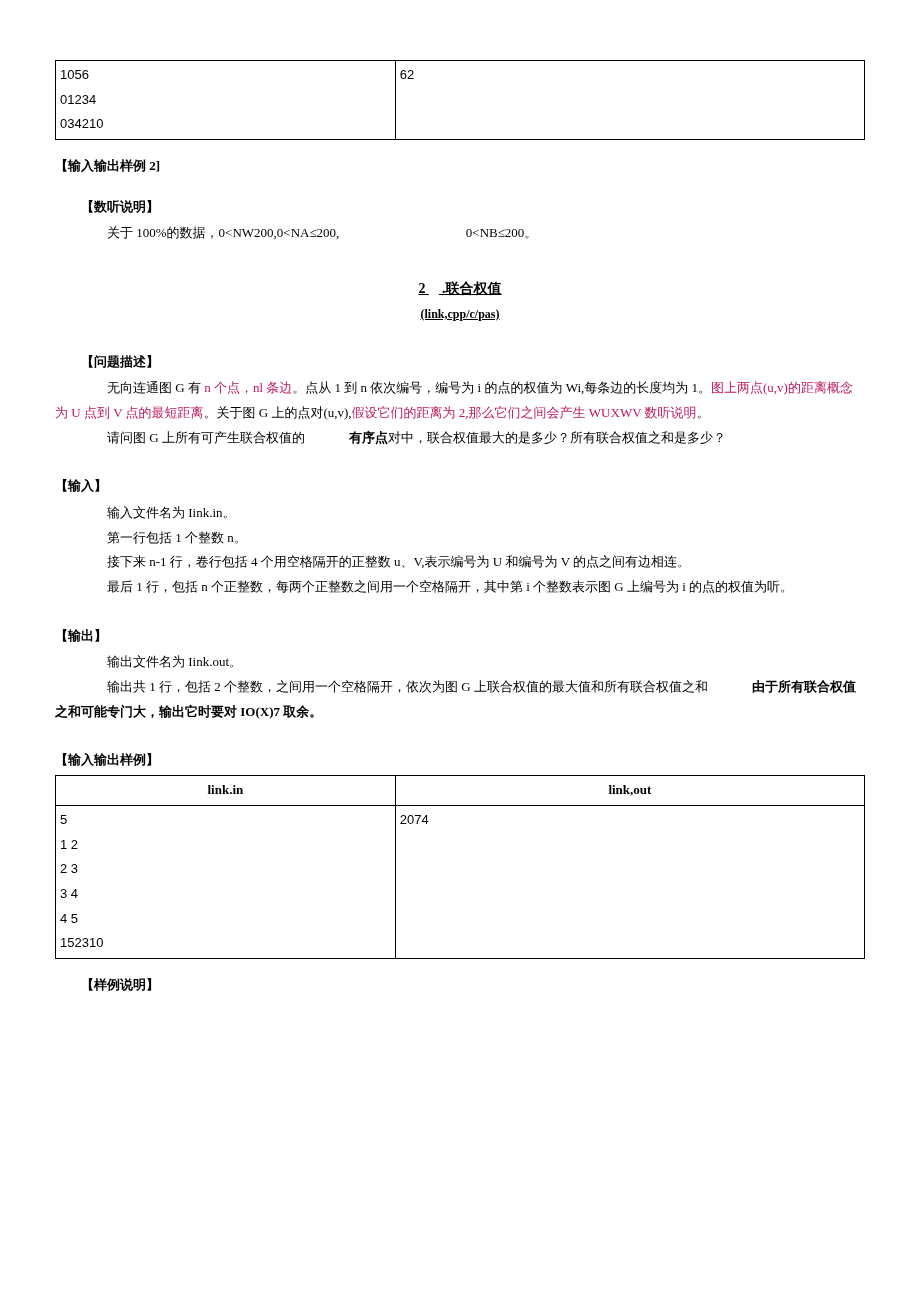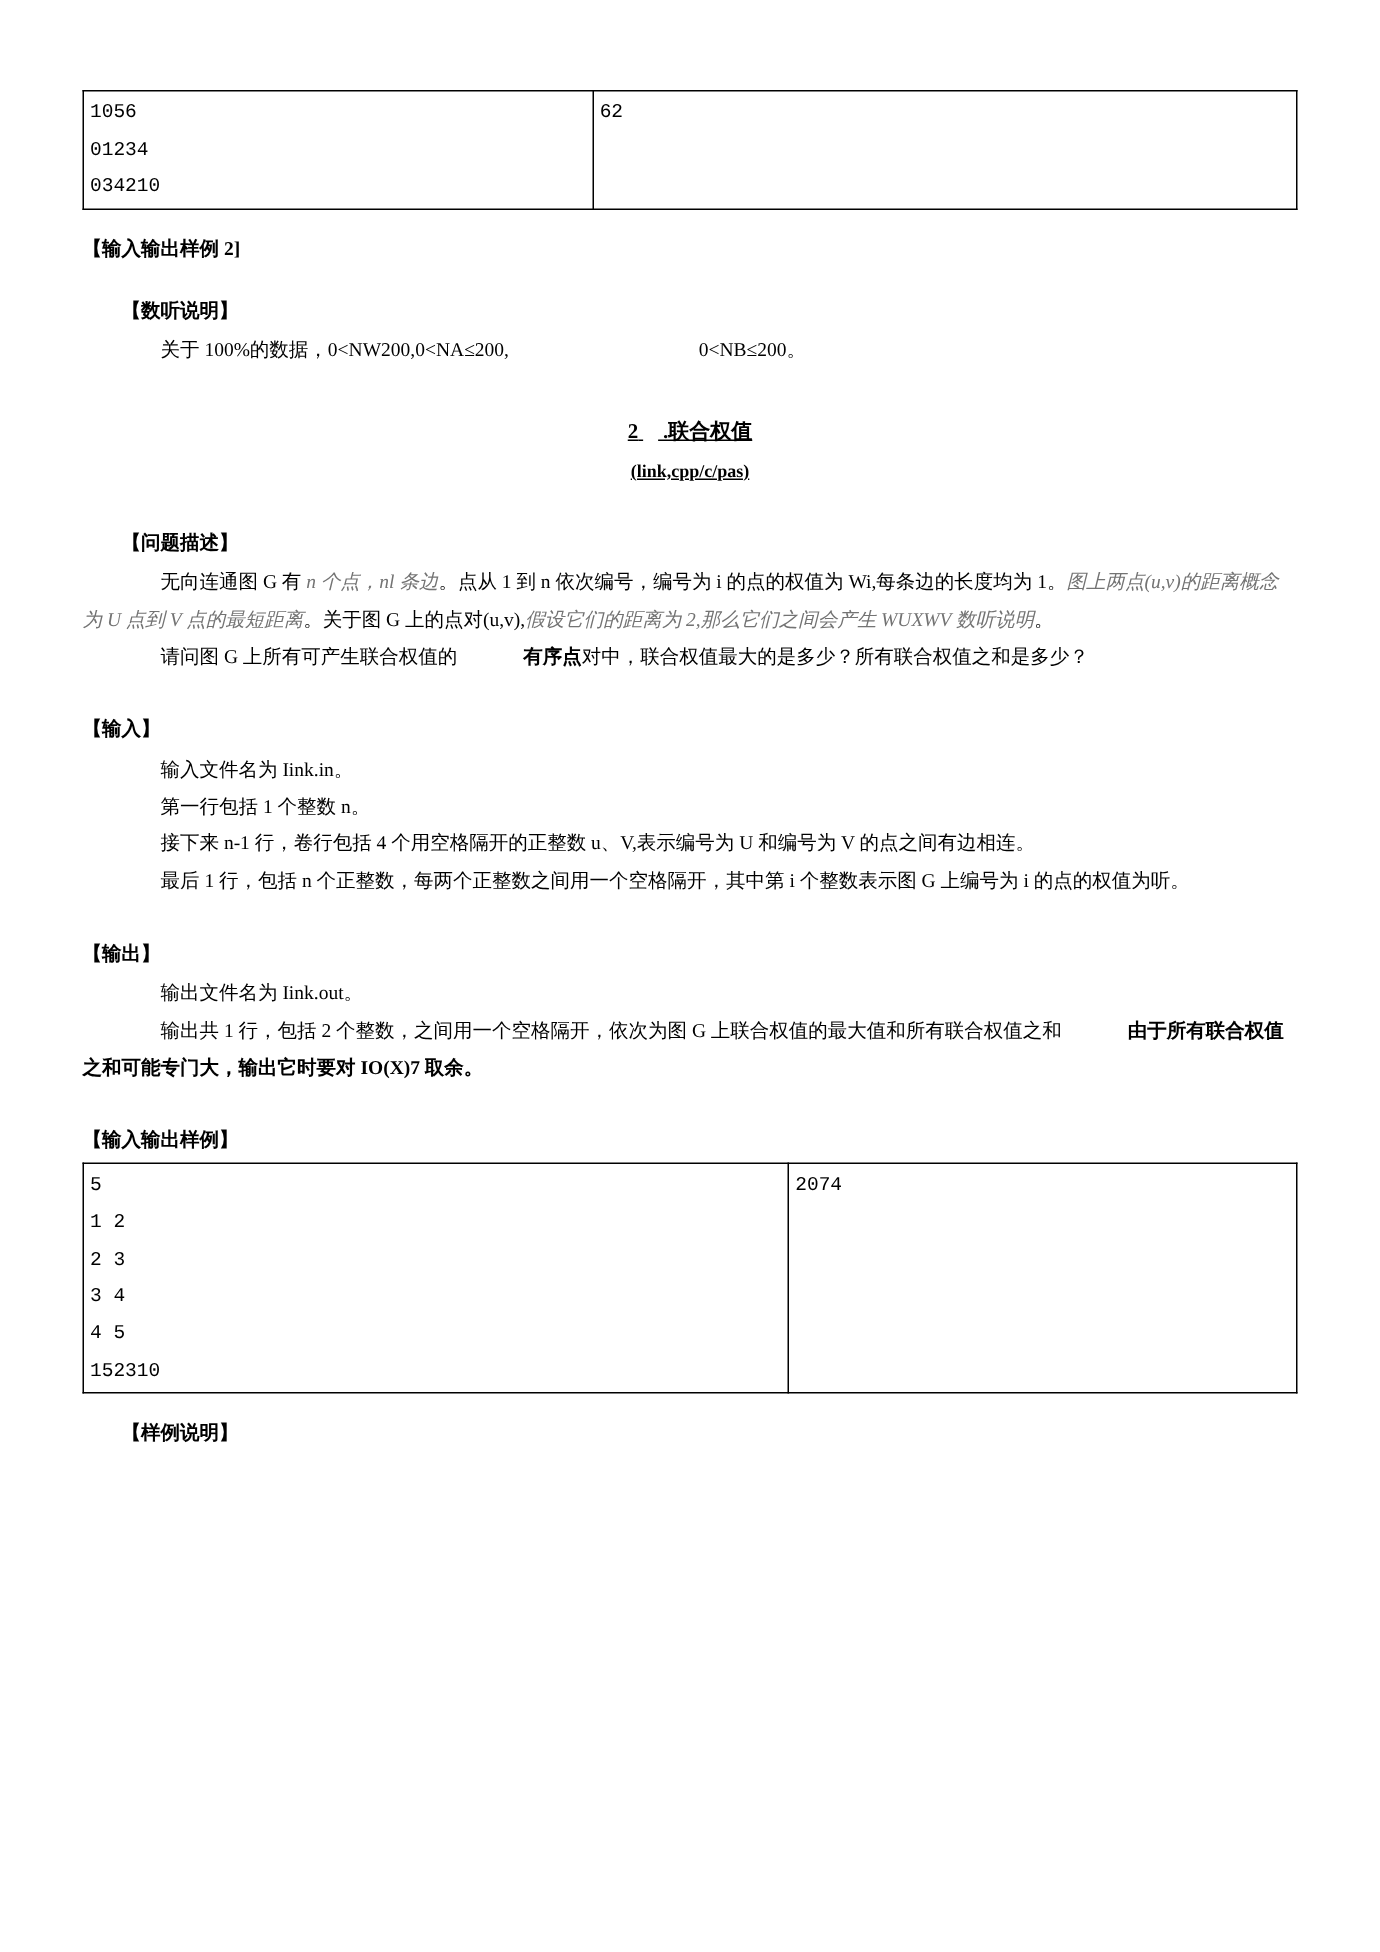--- a/index.html
+++ b/index.html
@@ -24,21 +24,21 @@
     font-size: 13px;
     line-height: 1.9;
   }
   th {
     font-family: "Times New Roman", serif;
     font-weight: bold;
     text-align: center;
     font-size: 13px;
   }
   .mono {
-    font-family: Liberation Mono, monospace;
+    font-family: Liberation Sans, sans-serif;
     font-size: 13px;
   }
   .section-label {
     font-weight: bold;
     margin-top: 14px;
     margin-bottom: 2px;
   }
   .indent {
     text-indent: 2em;
   }
@@ -54,22 +54,21 @@
   .title-zh {
     font-weight: bold;
     font-size: 14px;
   }
   .subtitle {
     font-family: "Times New Roman", serif;
     font-weight: bold;
     font-size: 12px;
   }
   .red {
-    color: #737373;
-    font-style: italic;
+    color: #be185d;
   }
   .bold {
     font-weight: bold;
     padding-left: 44px;
   }
   .para {
     margin: 0;
   }
   .spacer {
     height: 30px;
@@ -140,20 +139,24 @@
 <p class="para" style="text-indent:4em">
   <span>输出共 1 行，包括 2 个整数，之间用一个空格隔开，依次为图 G 上联合权值的最大值和所有联合权值之和</span><span class="bold">由于所有联合权值之和可能专门大，输出它时要对 IO(X)7 取余。</span>
 </p>
 
 <div class="small-spacer"></div>
 
 <div class="section-label">【输入输出样例】</div>
 
 <table>
   <tbody>
+      <tr>
+    <th style="width:42%">link.in</th>
+    <th>link,out</th>
+  </tr>
   <tr>
     <td class="mono"><span style="white-space:pre-line">5
 1 2
 2 3
 3 4
 4 5
 152310</span></td>
     <td class="mono"><span>2074</span></td>
   </tr>
 </tbody>

